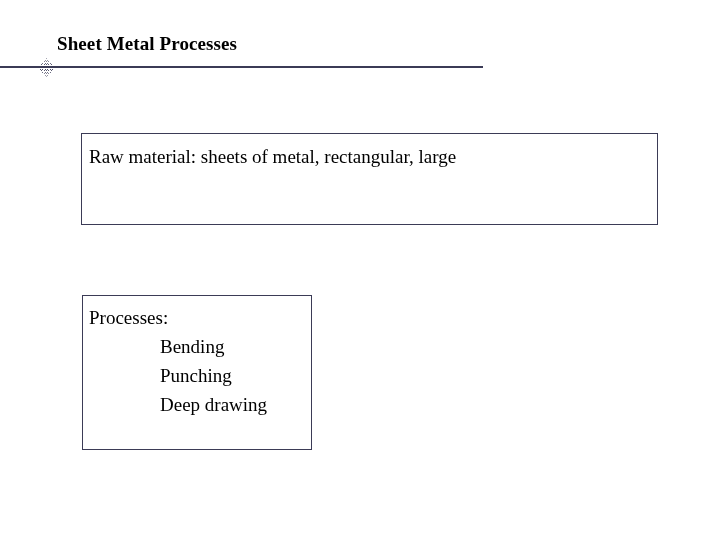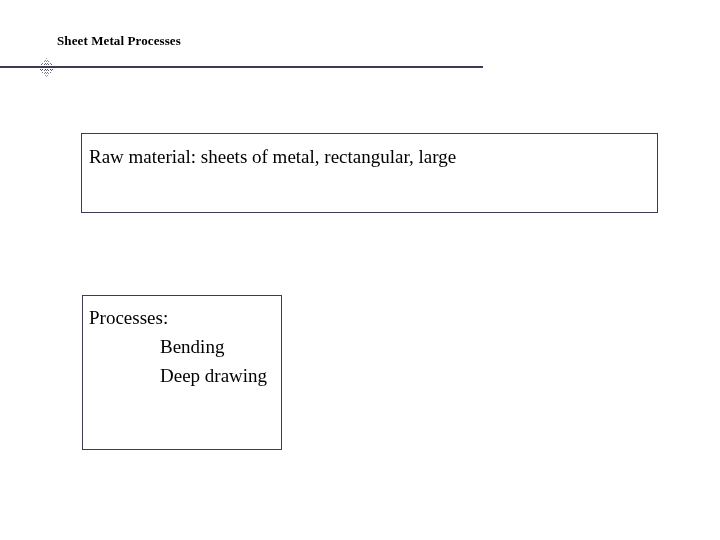--- a/index.html
+++ b/index.html
@@ -14,21 +14,21 @@
     overflow: hidden;
     font-family: "Liberation Serif", "DejaVu Serif", serif;
     color: #000000;
   }
 
   
   #slide-title {
     position: absolute;
     left: 57px;
     top: 33px;
-    font-size: 13px;
+    font-size: 19px;
     font-weight: bold;
     letter-spacing: 0.1px;
     color: #000000;
     white-space: nowrap;
   }
 
   
   #title-rule {
     position: absolute;
     left: 0px;
@@ -56,27 +56,27 @@
     position: absolute;
     background: #ffffff;
     border: 1px solid #3b3b56;
     box-sizing: border-box;
   }
 
   #box-raw-material {
     left: 81px;
     top: 133px;
     width: 577px;
-    height: 80px;
+    height: 92px;
     padding: 8px 0 0 7px;
   }
   #box-processes {
     left: 82px;
     top: 295px;
-    width: 200px;
+    width: 230px;
     height: 155px;
     padding: 7px 0 0 6px;
   }
 
   .body-line {
     font-size: 19px;
     line-height: 29px;
     white-space: nowrap;
     color: #000000;
   }
@@ -147,14 +147,15 @@
   </div>
 
 <div class="text-box" id="box-raw-material">
   <div class="body-line">Raw material: sheets of metal, rectangular, large</div>
   <div class="body-line spacer-line"></div>
 </div>
 
 <div class="text-box" id="box-processes">
   <div class="body-line">Processes:</div>
   <div class="body-line indent-line">Bending</div>
+  <div class="body-line indent-line">Punching</div>
   <div class="body-line indent-line">Deep drawing</div>
 </div>
 
 </body></html>

